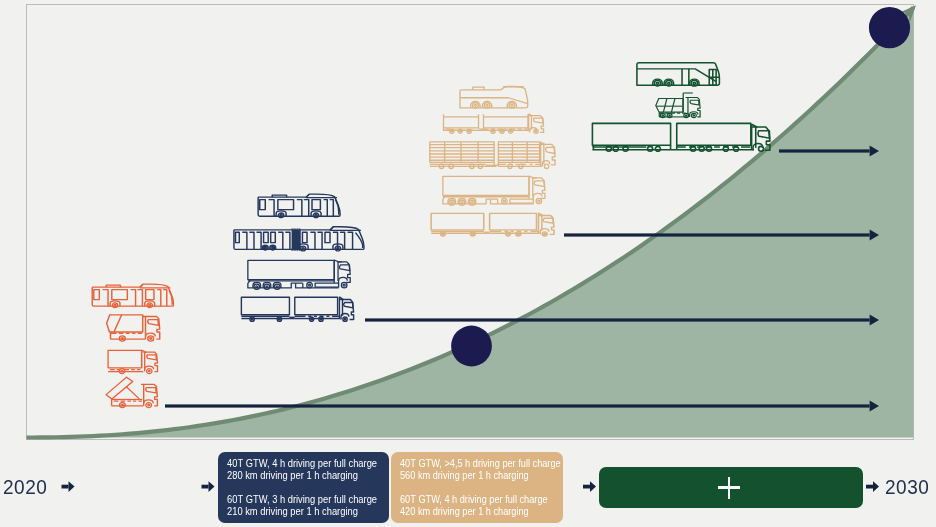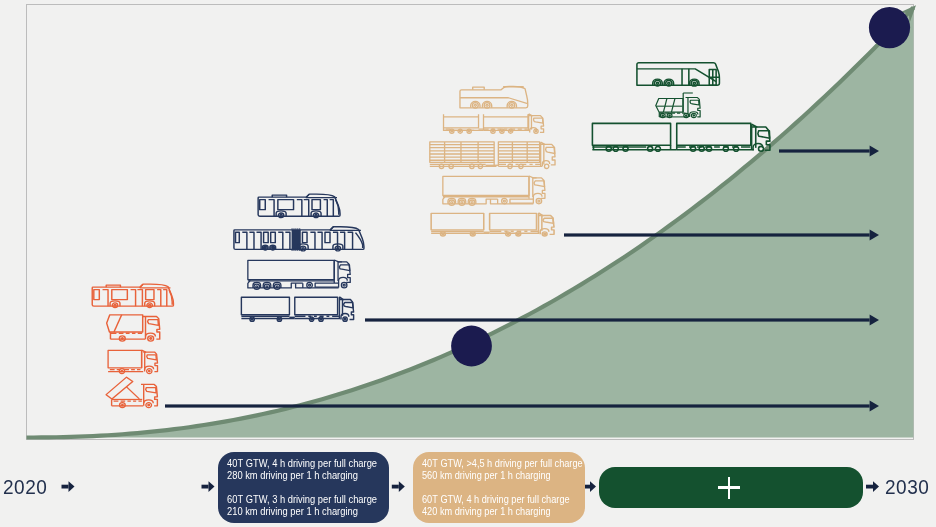--- a/index.html
+++ b/index.html
@@ -1,20 +1,20 @@
 <!DOCTYPE html>
 <html><head>
 <meta charset="utf-8">
 <style>
   html,body{margin:0;padding:0;}
   body{width:936px;height:527px;background:#f1f1f0;font-family:"Liberation Sans",sans-serif;overflow:hidden;position:relative;}
   #stage{position:absolute;left:0;top:0;width:936px;height:527px;}
   #frame{position:absolute;left:26px;top:4px;width:888px;height:436px;border:1px solid #bcbcbc;box-sizing:border-box;background:#f1f1f0;}
   svg.layer{position:absolute;left:0;top:0;width:936px;height:527px;overflow:visible;}
-  .tlbox{position:absolute;border-radius:16px;box-sizing:border-box;color:#fff;display:flex;flex-direction:column;justify-content:center;text-decoration:underline;}
+  .tlbox{position:absolute;border-radius:7px;box-sizing:border-box;color:#fff;display:flex;flex-direction:column;justify-content:center;text-decoration:underline;}
   .tlbox .ln{position:absolute;line-height:11.4px;white-space:pre;transform-origin:left top;}
   .tlbox .plus{position:absolute;left:119.7px;top:9.5px;width:21.2px;height:21.8px;}
   .tlbox .plus i{position:absolute;background:#fff;display:block;}
   .tlbox .plus .pv{left:9.25px;top:0;width:2.7px;height:21.8px;}
   .tlbox .plus .ph{left:0;top:9.55px;width:21.2px;height:2.7px;}
   .yr{position:absolute;color:#22304d;font-size:21px;line-height:21px;letter-spacing:0.6px;transform:scaleX(0.905);transform-origin:left top;}
 </style>
 </head>
 <body>
 
@@ -460,21 +460,21 @@
       </g>
     </svg>
 
   <div class="tlbox" id="box2" style="left: 218.1px; top: 452.3px; width: 170.7px; height: 70.8px; background: rgb(38, 55, 92);">
       <span class="ln" style="left:8.8px;top:6.10px;font-size:10.2px;transform:scaleX(0.917);">40T&nbsp;GTW,&nbsp;4&nbsp;h&nbsp;driving&nbsp;per&nbsp;full&nbsp;charge</span>
       <span class="ln" style="left:8.8px;top:17.50px;font-size:10.2px;transform:scaleX(0.917);">280&nbsp;km&nbsp;driving&nbsp;per&nbsp;1&nbsp;h&nbsp;charging</span>
       <span class="ln" style="left:8.8px;top:28.90px;font-size:10.2px;transform:scaleX(0.917);">&nbsp;</span>
       <span class="ln" style="left:8.8px;top:42.20px;font-size:10.2px;transform:scaleX(0.917);">60T&nbsp;GTW,&nbsp;3&nbsp;h&nbsp;driving&nbsp;per&nbsp;full&nbsp;charge</span>
       <span class="ln" style="left:8.8px;top:53.60px;font-size:10.2px;transform:scaleX(0.917);">210&nbsp;km&nbsp;driving&nbsp;per&nbsp;1&nbsp;h&nbsp;charging</span>
     </div>
-  <div class="tlbox" id="box3" style="left: 413px; top: 452.3px; width: 171.8px; height: 70.8px; background: rgb(220, 180, 131);">
+  <div class="tlbox" id="box3" style="left: 391px; top: 452.3px; width: 171.8px; height: 70.8px; background: rgb(220, 180, 131);">
       <span class="ln" style="left:8.8px;top:6.10px;font-size:10.2px;transform:scaleX(0.902);">40T&nbsp;GTW,&nbsp;&gt;4,5&nbsp;h&nbsp;driving&nbsp;per&nbsp;full&nbsp;charge</span>
       <span class="ln" style="left:8.8px;top:17.50px;font-size:10.2px;transform:scaleX(0.902);">560&nbsp;km&nbsp;driving&nbsp;per&nbsp;1&nbsp;h&nbsp;charging</span>
       <span class="ln" style="left:8.8px;top:28.90px;font-size:10.2px;transform:scaleX(0.902);">&nbsp;</span>
       <span class="ln" style="left:8.8px;top:42.20px;font-size:10.2px;transform:scaleX(0.902);">60T&nbsp;GTW,&nbsp;4&nbsp;h&nbsp;driving&nbsp;per&nbsp;full&nbsp;charge</span>
       <span class="ln" style="left:8.8px;top:53.60px;font-size:10.2px;transform:scaleX(0.902);">420&nbsp;km&nbsp;driving&nbsp;per&nbsp;1&nbsp;h&nbsp;charging</span>
     </div>
   <div class="tlbox" id="box4" style="left: 598.7px; top: 467.4px; width: 264.3px; height: 40.4px; background: rgb(20, 81, 47); align-items: center;">
       <span class="plus" aria-label="+">
         <i class="pv"></i>
         <i class="ph"></i>

